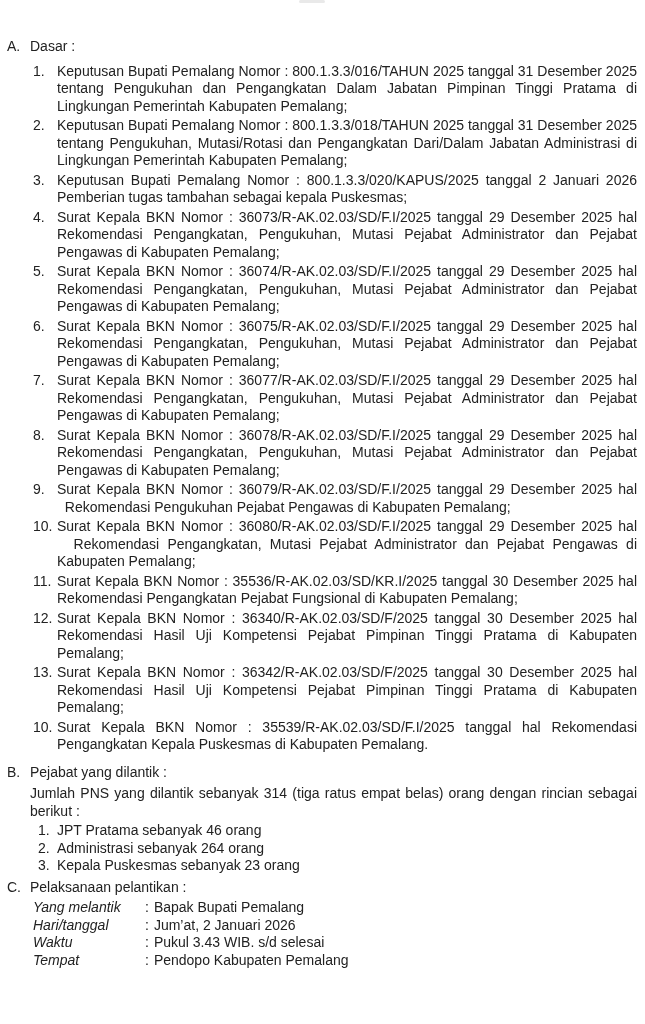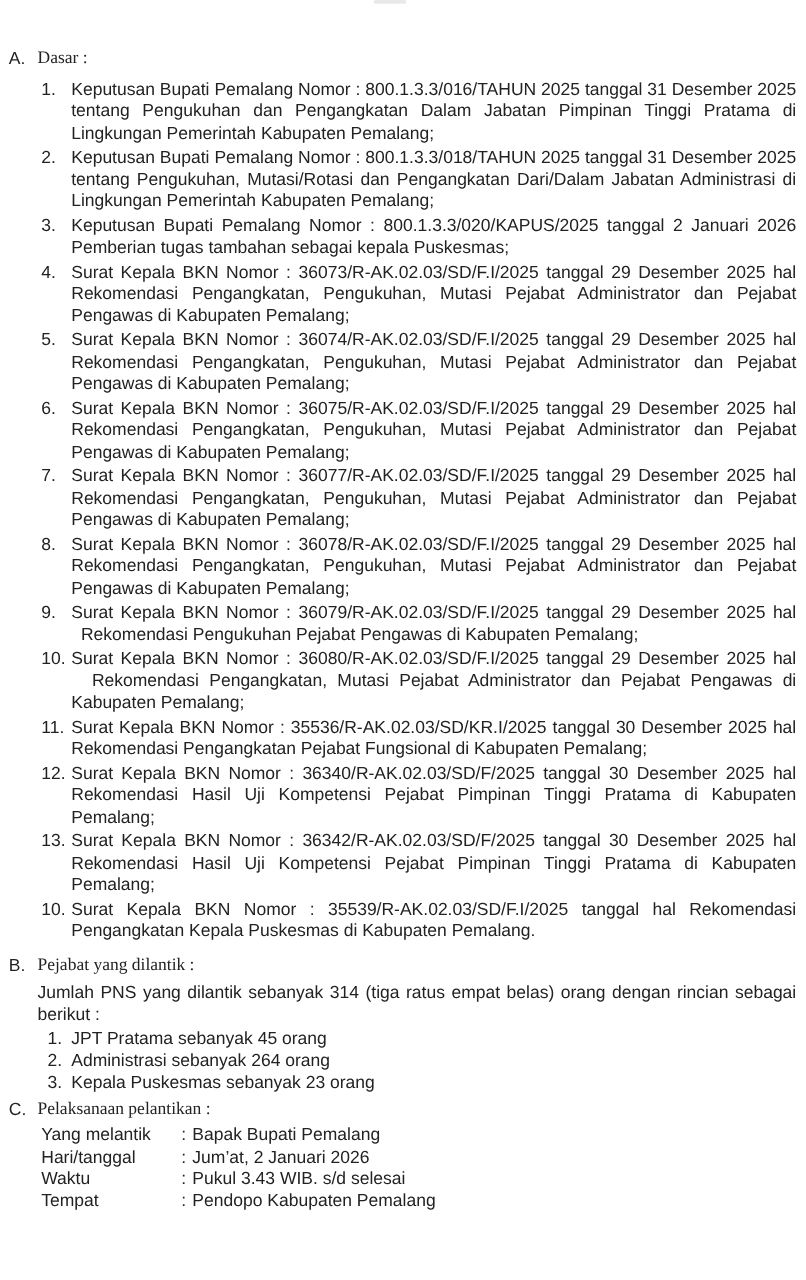--- a/index.html
+++ b/index.html
@@ -20,31 +20,31 @@
   }
   .artifact{
     position:absolute;top:0;left:299px;width:26px;height:3px;
     background:#e9e9e9;border-radius:2px;
   }
   .sec-head{display:flex;}
   .sec-head.a{margin-bottom:7px;}
   .sec-head.b{margin-top:10px;margin-bottom:4px;}
   .sec-head.c{margin-top:4px;margin-bottom:3px;}
   .sec-label{flex:0 0 23px;}
-  .sec-title{flex:1;font-family:Liberation Serif, serif;}
+  .sec-title{flex:1;}
   .oitem{display:flex;margin:0 0 2px 26px;}
   .onum{flex:0 0 24px;}
   .otxt{flex:1;text-align:justify;}
   .intro{margin:0 0 2px 23px;text-align:justify;}
   .bitem{display:flex;margin:0 0 0 31px;}
   .bnum{flex:0 0 19px;}
   .btxt{flex:1;}
   .blist{margin-bottom:0;}
   .crow{display:flex;margin-left:26px;}
-  .clabel{flex:0 0 112px;}
+  .clabel{flex:0 0 112px;font-style:italic;}
   .csep{flex:0 0 auto;margin-right:5px;}
   .cvalue{flex:1;}
 </style>
 </head>
 <body>
 
 <div class="page">
 
   <div class="artifact"></div>
 
@@ -131,21 +131,21 @@
   <section>
     <div class="sec-head b">
       <span class="sec-label">B.</span>
       <span class="sec-title">Pejabat yang dilantik :</span>
     </div>
     <div class="intro">Jumlah PNS yang dilantik sebanyak 314 (tiga ratus empat belas) orang dengan rincian sebagai berikut :</div>
     <div class="blist">
 
         <div class="bitem">
           <span class="bnum">1.</span>
-          <span class="btxt">JPT Pratama sebanyak 45 orang</span>
+          <span class="btxt">JPT Pratama sebanyak 46 orang</span>
         </div>
 
         <div class="bitem">
           <span class="bnum">2.</span>
           <span class="btxt">Administrasi sebanyak 264 orang</span>
         </div>
 
         <div class="bitem">
           <span class="bnum">3.</span>
           <span class="btxt">Kepala Puskesmas sebanyak 23 orang</span>

